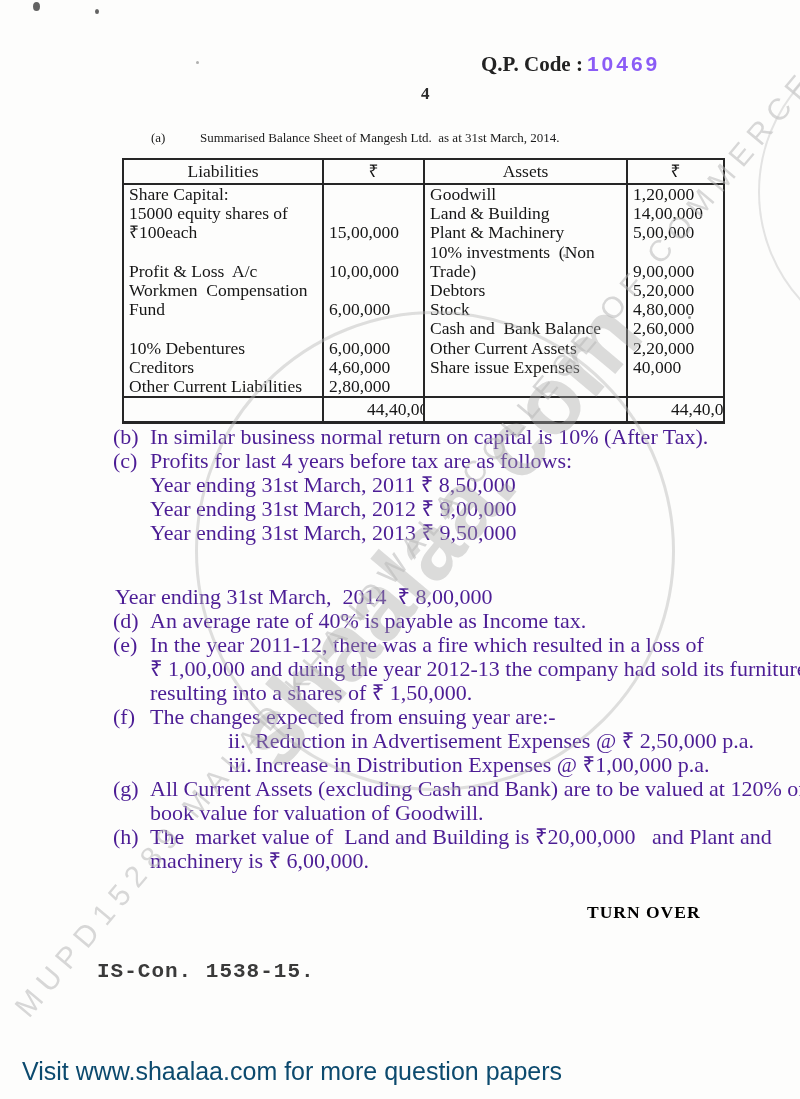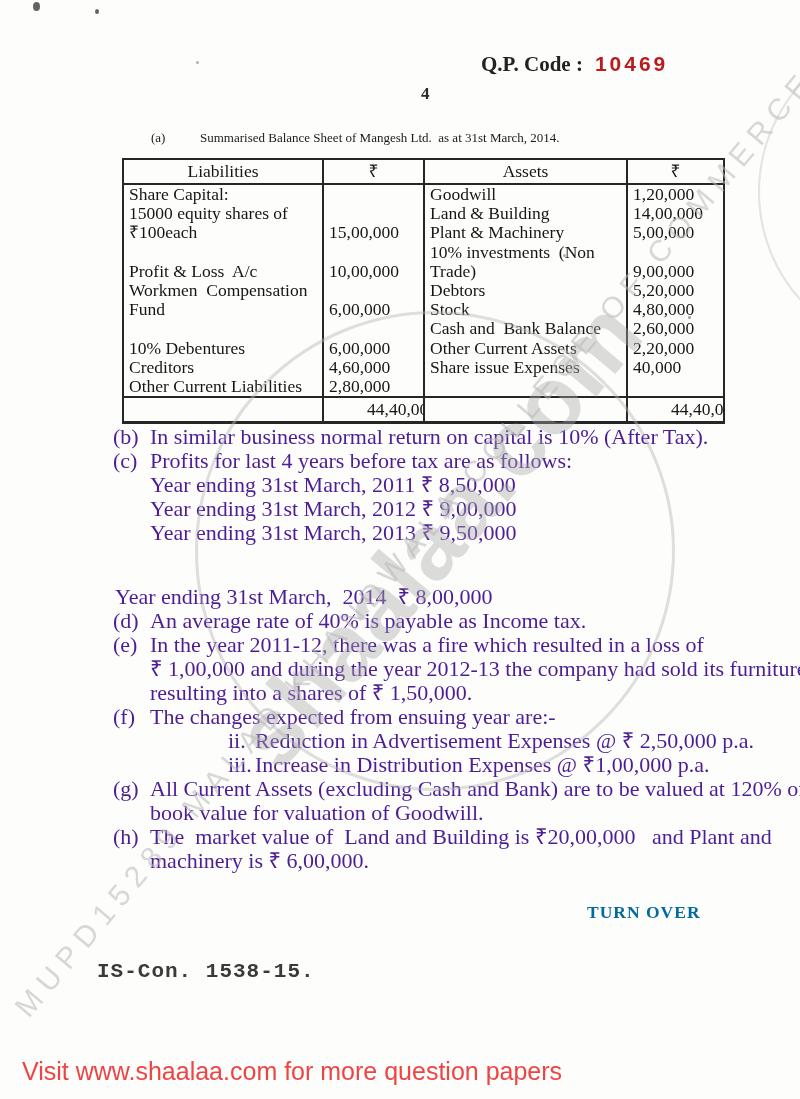--- a/index.html
+++ b/index.html
@@ -4,21 +4,21 @@
 <style>
   html,body{margin:0;padding:0;background:#ffffff;}
   .page{
     position:relative;width:800px;height:1099px;overflow:hidden;
     background:#fdfdfc;
     font-family:"Liberation Serif", serif;color:#1c1c1c;
   }
   
   .qp-line{position:absolute;top:52px;left:481px;white-space:nowrap;}
   .qp-label{font-weight:bold;font-size:21px;font-family:"Liberation Serif",serif;color:#222;}
-  .qp-value{font-weight:bold;font-size:21px;font-family:"Liberation Sans",sans-serif;letter-spacing:3px;color:#b91c1c;margin-left:8px;}
+  .qp-value{font-weight:bold;font-size:21px;font-family:"Liberation Sans",sans-serif;letter-spacing:3px;color:#8b5cf6;margin-left:0;}
   .page-num{position:absolute;top:84px;left:421px;font-size:17px;font-weight:bold;color:#2a2a2a;}
   
   .sec-a{position:absolute;top:130px;left:151px;font-size:13px;white-space:pre;color:#1b1b1b;}
   .sec-a .lab{display:inline-block;width:49px;}
   
   table.bs{
     position:absolute;top:158px;left:122px;width:601px;
     border-collapse:collapse;table-layout:fixed;
     font-size:17.5px;color:#161616;
   }
@@ -35,23 +35,23 @@
   table.bs td.amt{text-align:left;}
   table.bs tr.total td{border-top:2px solid #262626;height:23px;line-height:23px;padding-left:43px;}
   
   .items{position:absolute;top:425px;left:113px;width:660px;font-size:22px;color:#4c1d95;}
   .ln{height:24px;line-height:24px;white-space:pre;overflow:visible;}
   .ln .lab{display:inline-block;width:37px;}
   .ln.sub{padding-left:37px;}
   .ln.flush{padding-left:2px;margin-top:40px;}
   .ln.roman .lab{margin-left:115px;width:27px;}
   
-  .turn-over{position:absolute;top:902px;left:587px;font-size:17.5px;font-weight:bold;letter-spacing:1px;color:#0369a1;}
+  .turn-over{position:absolute;top:902px;left:587px;font-size:17.5px;font-weight:bold;letter-spacing:1px;color:#000000;}
   .is-con{position:absolute;top:960px;left:97px;font-family:Liberation Mono, monospace;font-weight:bold;font-size:21px;letter-spacing:1px;color:#3a3a3a;}
-  .visit{position:absolute;top:1057px;left:22px;font-family:"Liberation Sans",sans-serif;font-size:25px;color:#ef4444;}
+  .visit{position:absolute;top:1057px;left:22px;font-family:"Liberation Sans",sans-serif;font-size:25px;color:#0c4a6e;}
   
   .wm-circle{
     position:absolute;left:195px;top:311px;width:474px;height:474px;
     border:3px solid #b7b7b7;border-radius:50%;opacity:.45;pointer-events:none;
   }
   .wm-text{
     position:absolute;left:128px;top:480px;width:620px;text-align:center;
     transform:rotate(-50deg);
     font-family:"Liberation Sans",sans-serif;font-weight:bold;
     font-size:95px;color:#a9a9a9;opacity:.40;pointer-events:none;white-space:nowrap;

